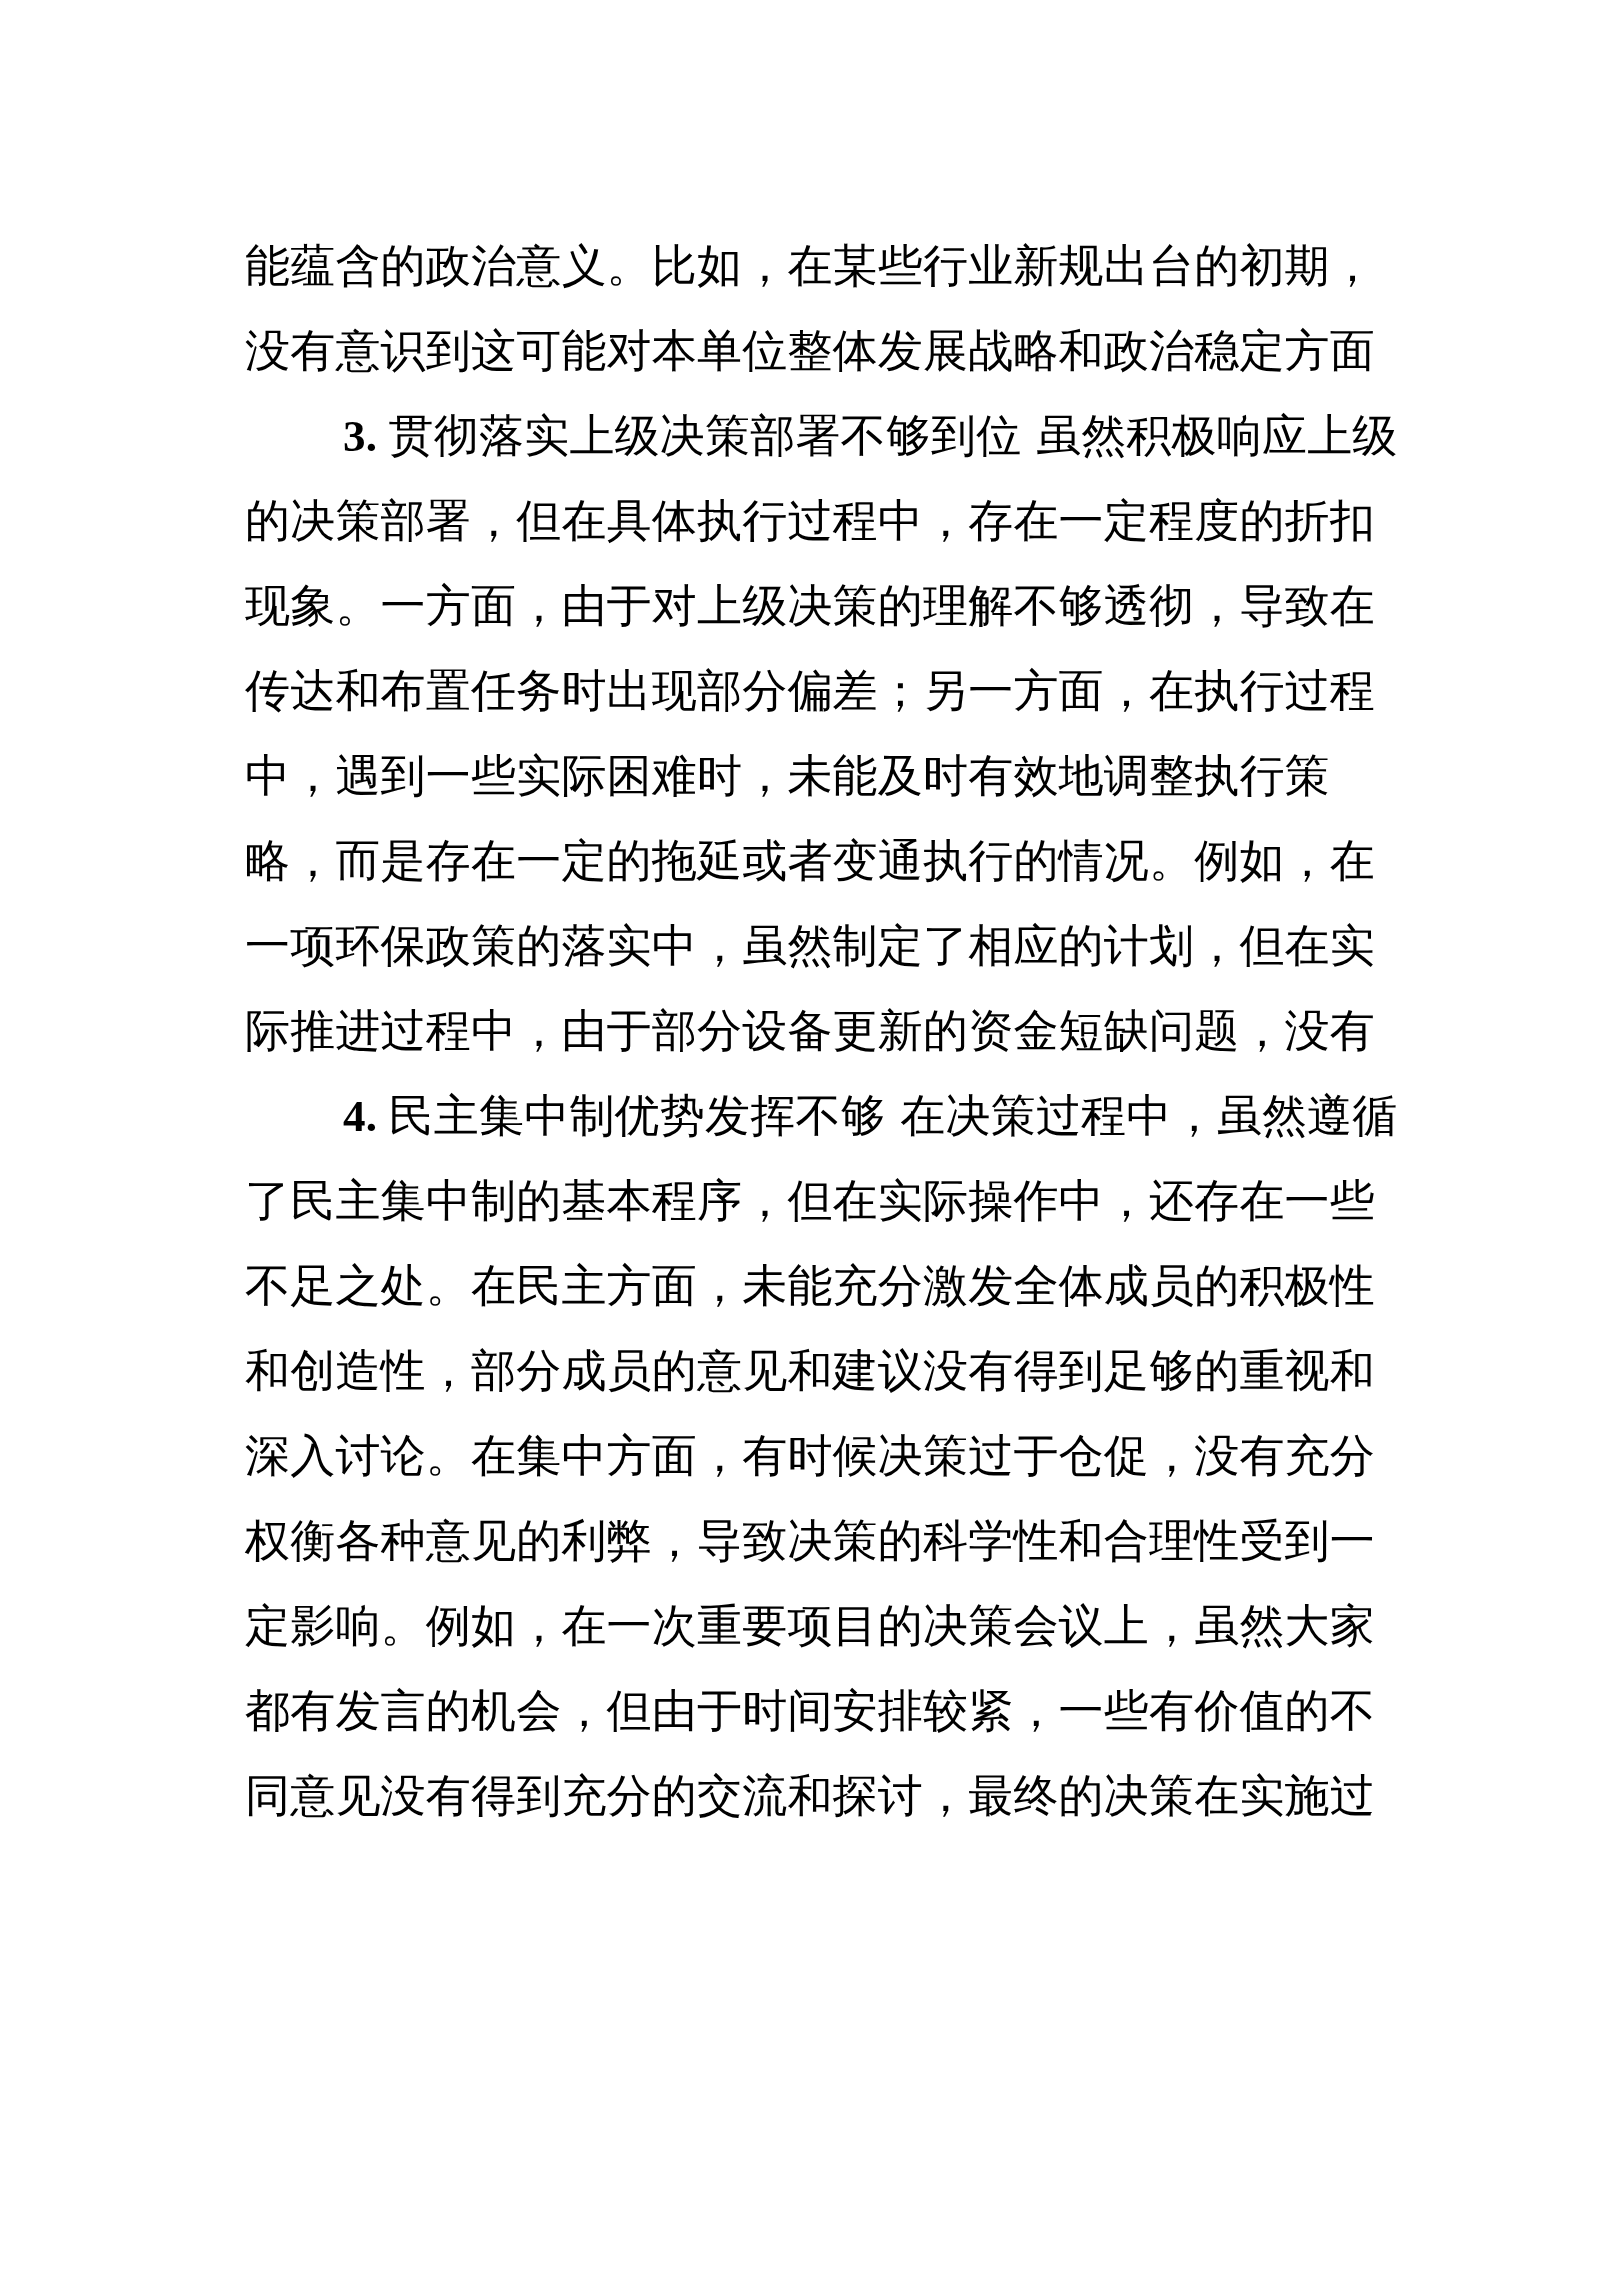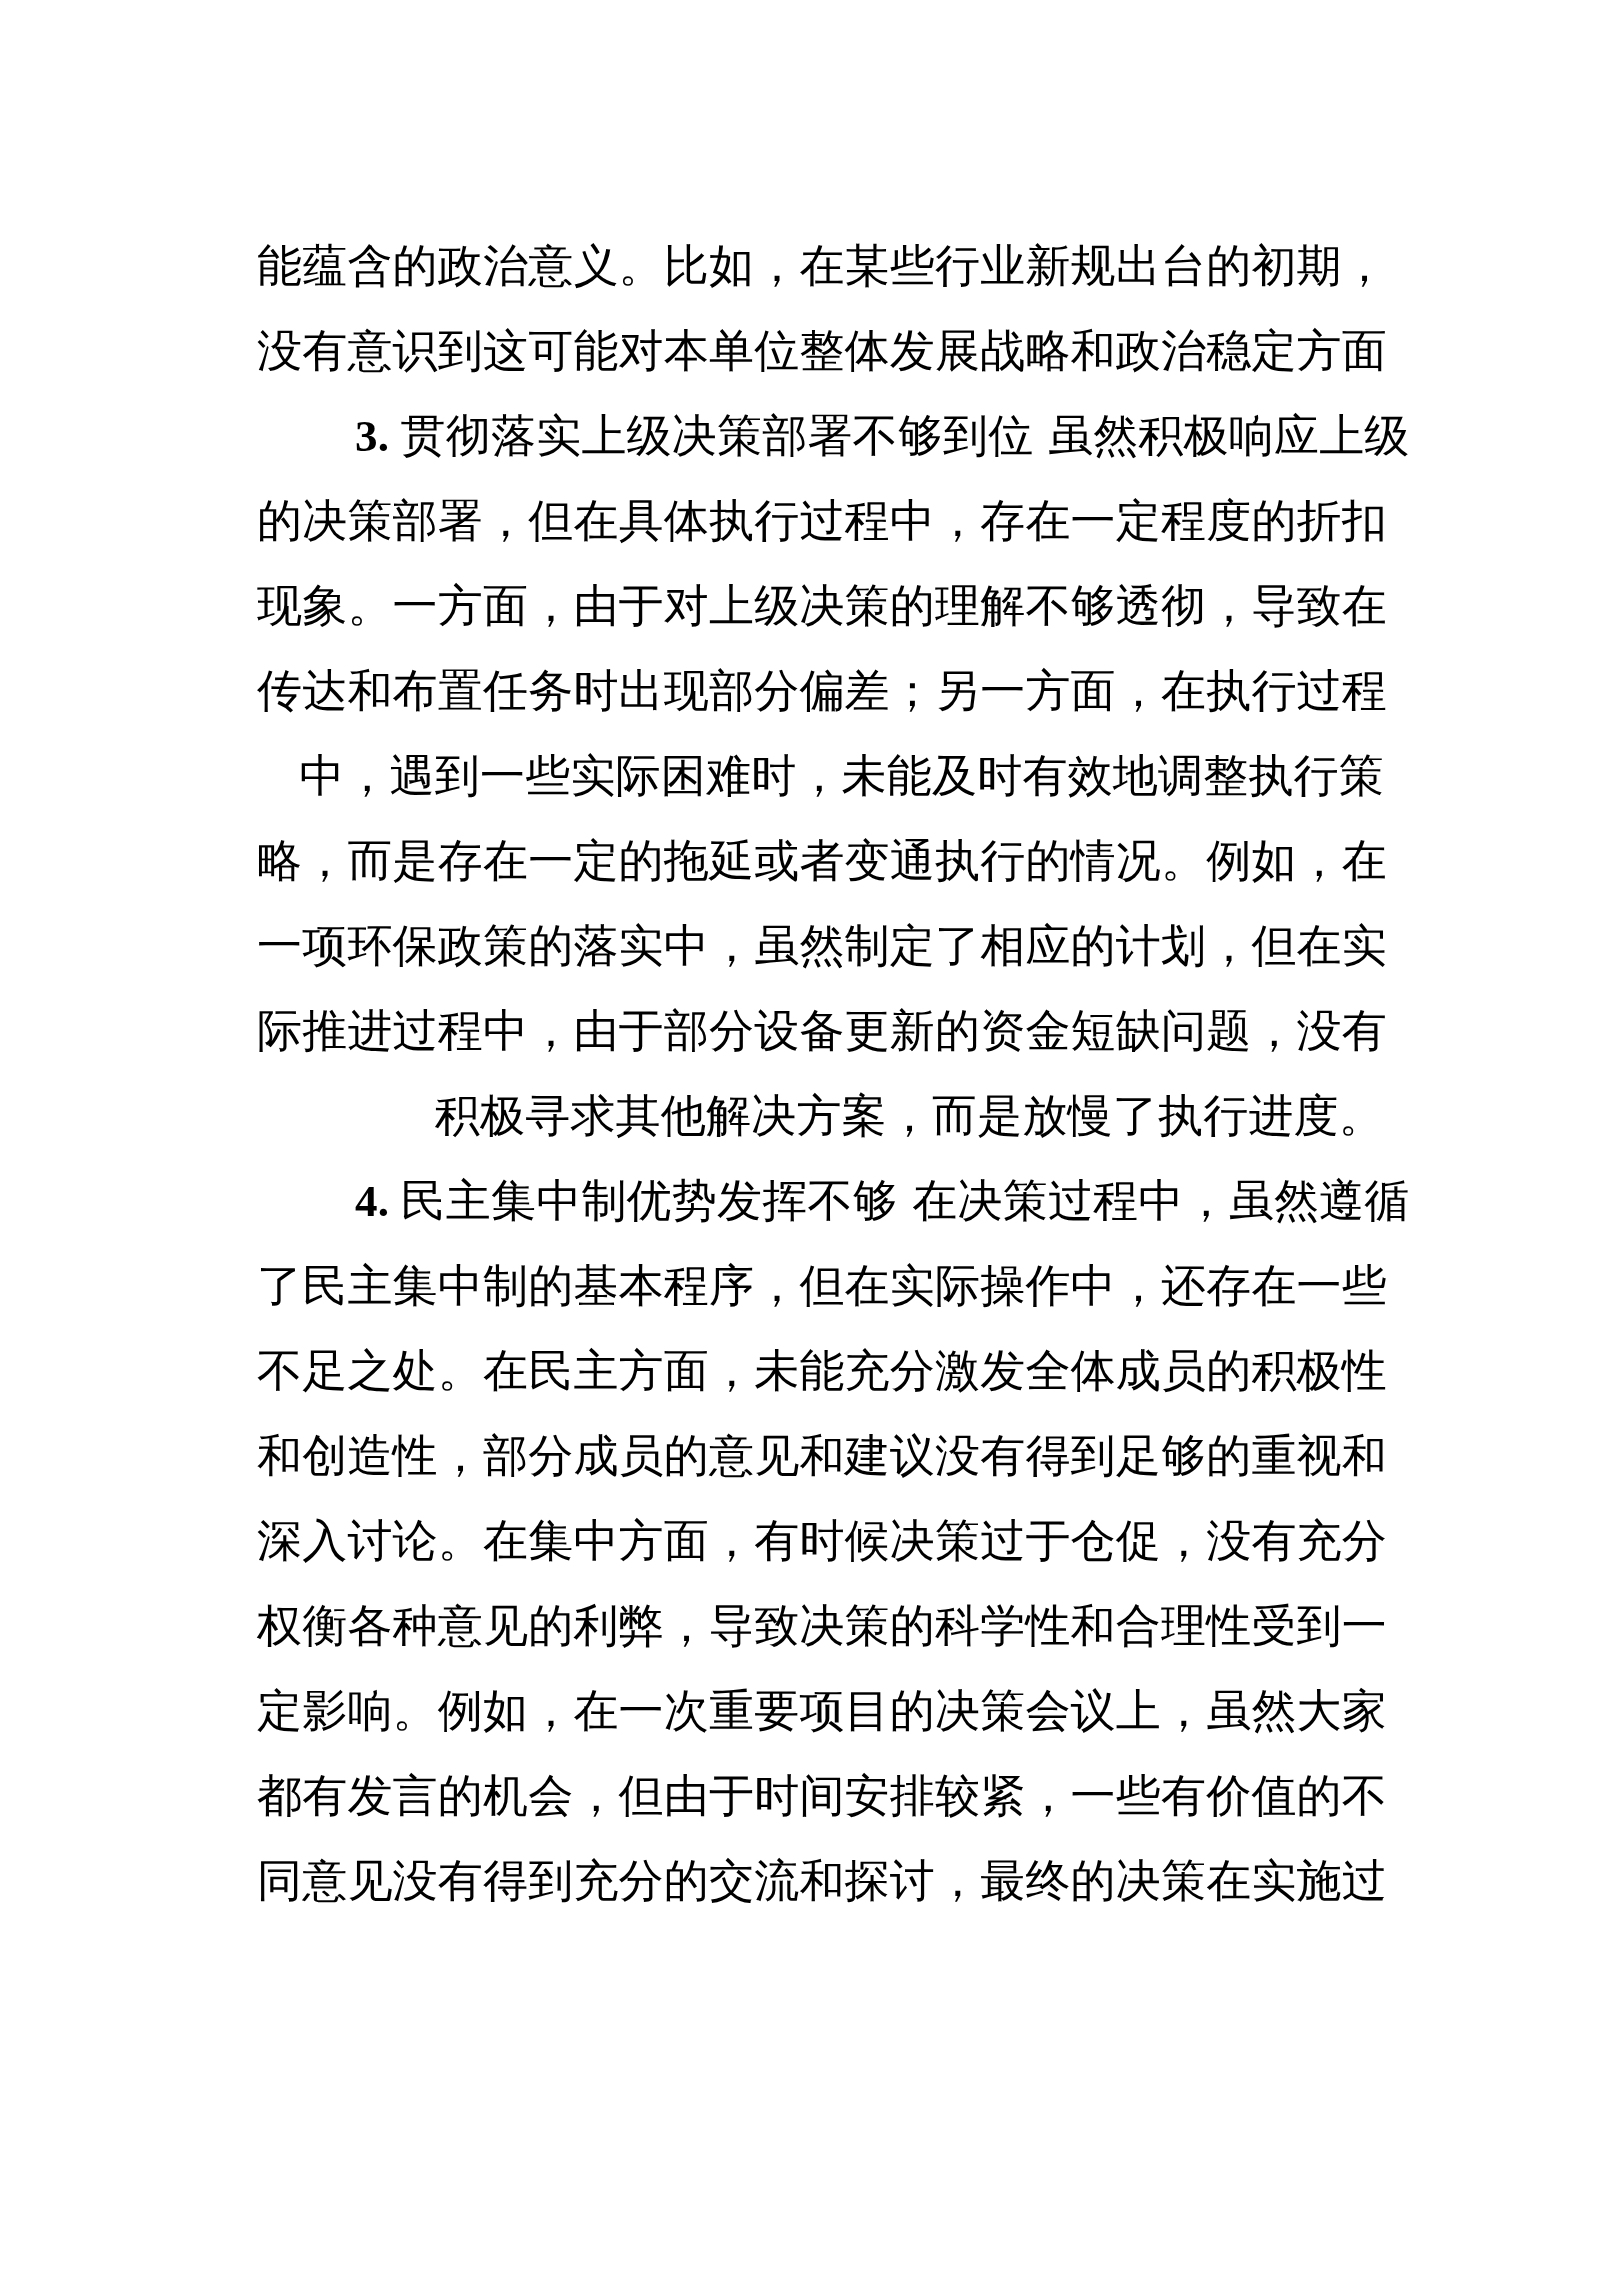--- a/index.html
+++ b/index.html
@@ -10,24 +10,23 @@
     body {
       width: 1620px;
       height: 2293px;
       position: relative;
       overflow: hidden;
       color: #000000;
       font-family: "DejaVu Sans", "Liberation Sans", sans-serif;
     }
     .page {
       position: absolute;
-      left: 257px;
+      left: 245px;
       top: 223px;
       width: 1127px;
-      text-align: right;
     }
     .line {
       height: 85px;
       line-height: 85px;
       font-size: 45px;
       white-space: nowrap;
       letter-spacing: 0.2px;
     }
     .indent {
       padding-left: 98px;
@@ -53,21 +52,20 @@
 
   <div>
     <div class="line indent"><span class="num">3. </span><span class="heading">贯彻落实上级决策部署不够到位</span><span> 虽然积极响应上级</span></div>
     <div class="line">的决策部署，但在具体执行过程中，存在一定程度的折扣</div>
     <div class="line">现象。一方面，由于对上级决策的理解不够透彻，导致在</div>
     <div class="line">传达和布置任务时出现部分偏差；另一方面，在执行过程</div>
     <div class="line">中，遇到一些实际困难时，未能及时有效地调整执行策</div>
     <div class="line">略，而是存在一定的拖延或者变通执行的情况。例如，在</div>
     <div class="line">一项环保政策的落实中，虽然制定了相应的计划，但在实</div>
     <div class="line">际推进过程中，由于部分设备更新的资金短缺问题，没有</div>
-    <div class="line">积极寻求其他解决方案，而是放慢了执行进度。</div>
   </div>
 
   <div>
     <div class="line indent"><span class="num">4. </span><span class="heading">民主集中制优势发挥不够</span><span> 在决策过程中，虽然遵循</span></div>
     <div class="line">了民主集中制的基本程序，但在实际操作中，还存在一些</div>
     <div class="line">不足之处。在民主方面，未能充分激发全体成员的积极性</div>
     <div class="line">和创造性，部分成员的意见和建议没有得到足够的重视和</div>
     <div class="line">深入讨论。在集中方面，有时候决策过于仓促，没有充分</div>
     <div class="line">权衡各种意见的利弊，导致决策的科学性和合理性受到一</div>
     <div class="line">定影响。例如，在一次重要项目的决策会议上，虽然大家</div>

